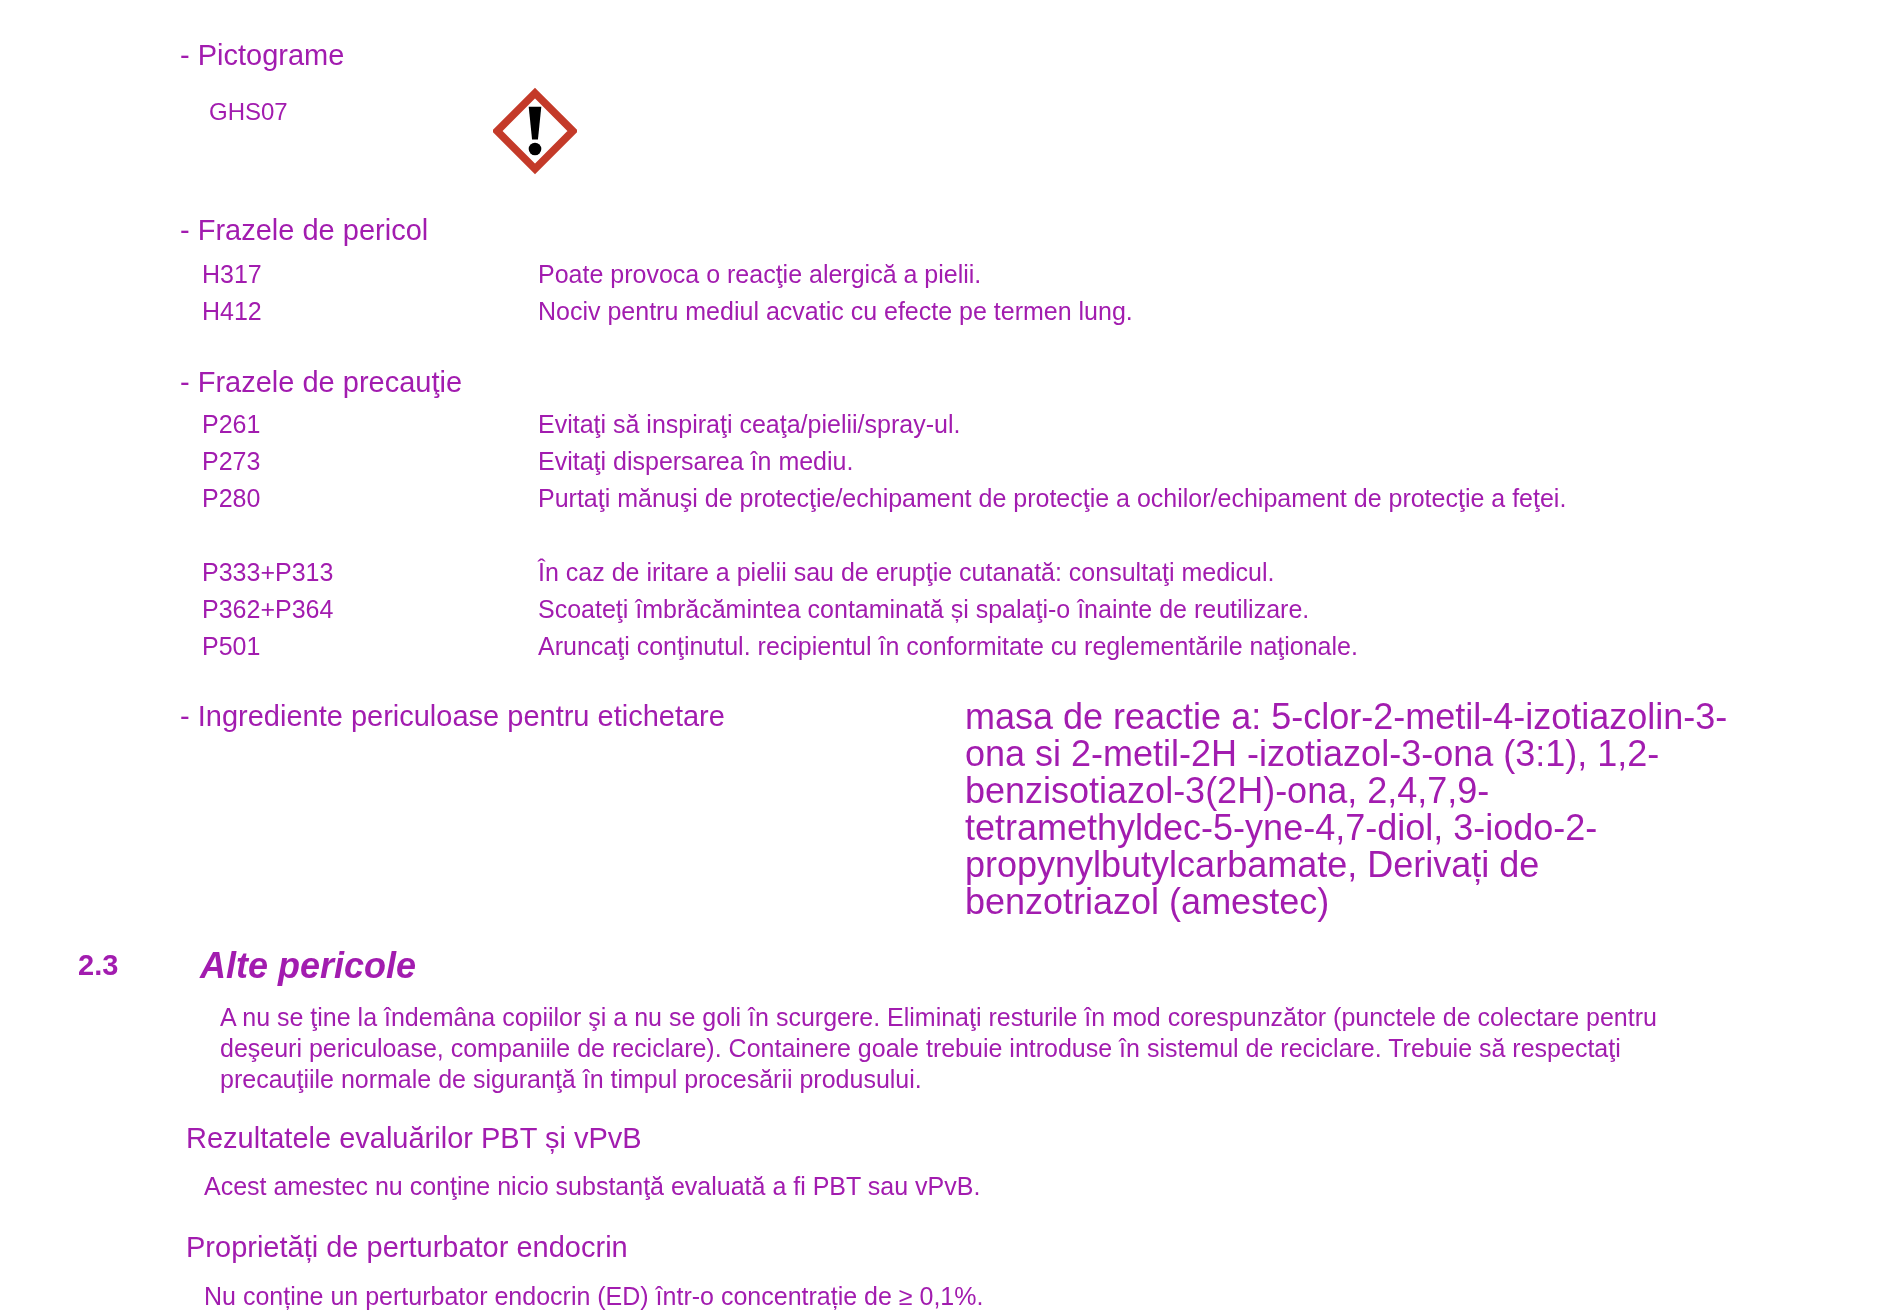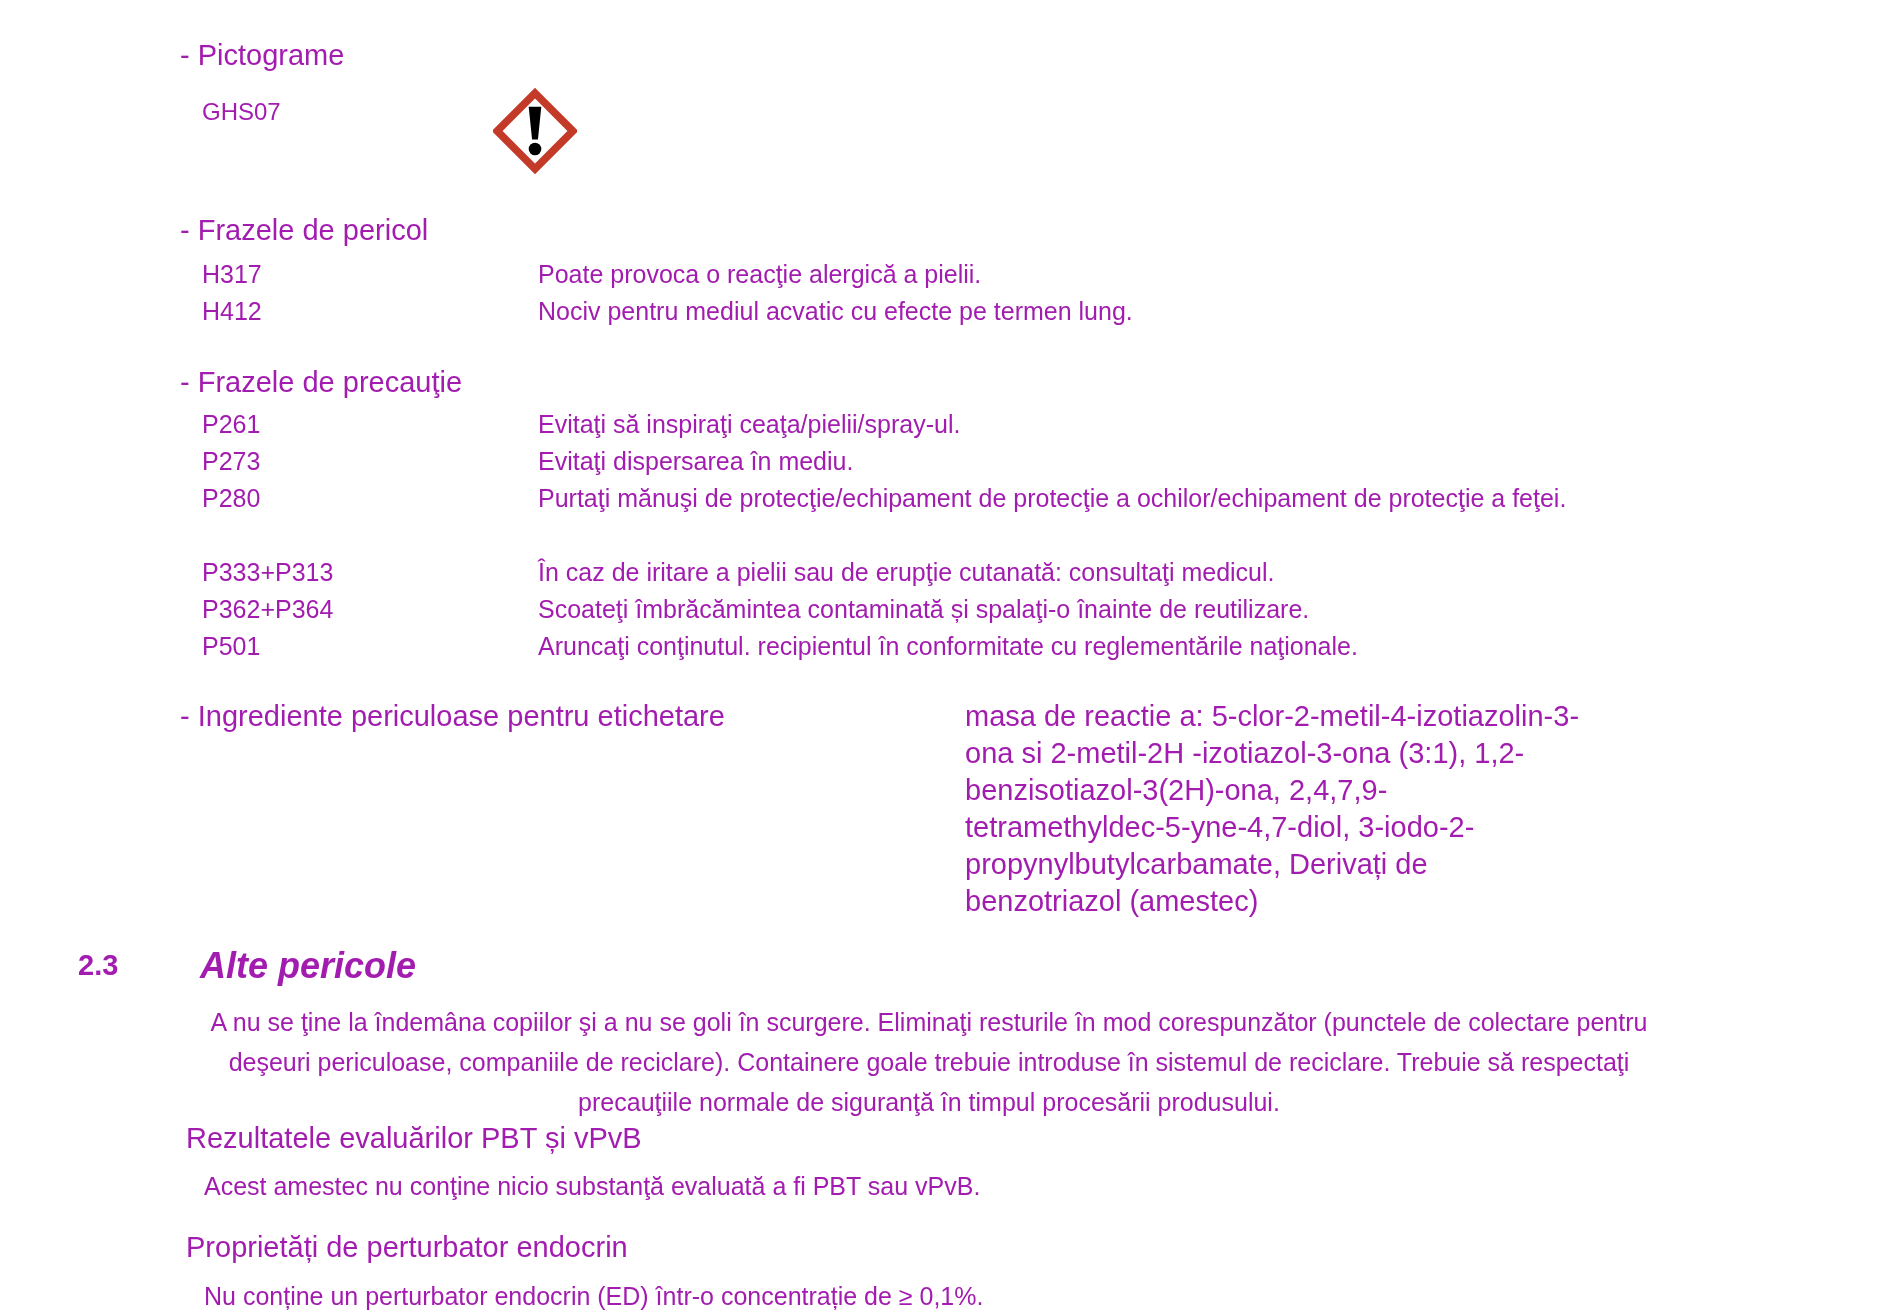--- a/index.html
+++ b/index.html
@@ -34,52 +34,51 @@
   .statement-row { position: absolute; left: 0; width: 100%; }
   .statement-text {
     position: absolute;
     left: 525px;
     width: 1150px;
     font-size: 25px;
     line-height: 37px;
     margin-left: 13px;
   }
   .ghs-code {
-    left: 202px;
+    left: 209px;
     font-size: 24px;
     line-height: 30px;
     white-space: nowrap;
   }
   .ingredient-block {
     left: 965px;
-    font-size: 29px;
+    font-size: 36px;
     line-height: 37px;
   }
   .ingredient-block div { white-space: nowrap; }
   .section-number {
     left: 78px;
     font-size: 29px;
     line-height: 35px;
     font-weight: bold;
     white-space: nowrap;
   }
   .section-title {
     left: 200px;
     font-size: 36px;
     line-height: 35px;
     font-weight: bold;
     white-space: nowrap;
     font-style: italic;
   }
   .body-paragraph {
-    left: 204px;
+    left: 220px;
     width: 1450px;
     font-size: 25px;
-    line-height: 40px;
-    text-align: center;
+    line-height: 31px;
   }
   .sub-heading {
     left: 186px;
     font-size: 29px;
     line-height: 35px;
     white-space: nowrap;
   }
   .body-line {
     left: 204px;
     font-size: 25px;

